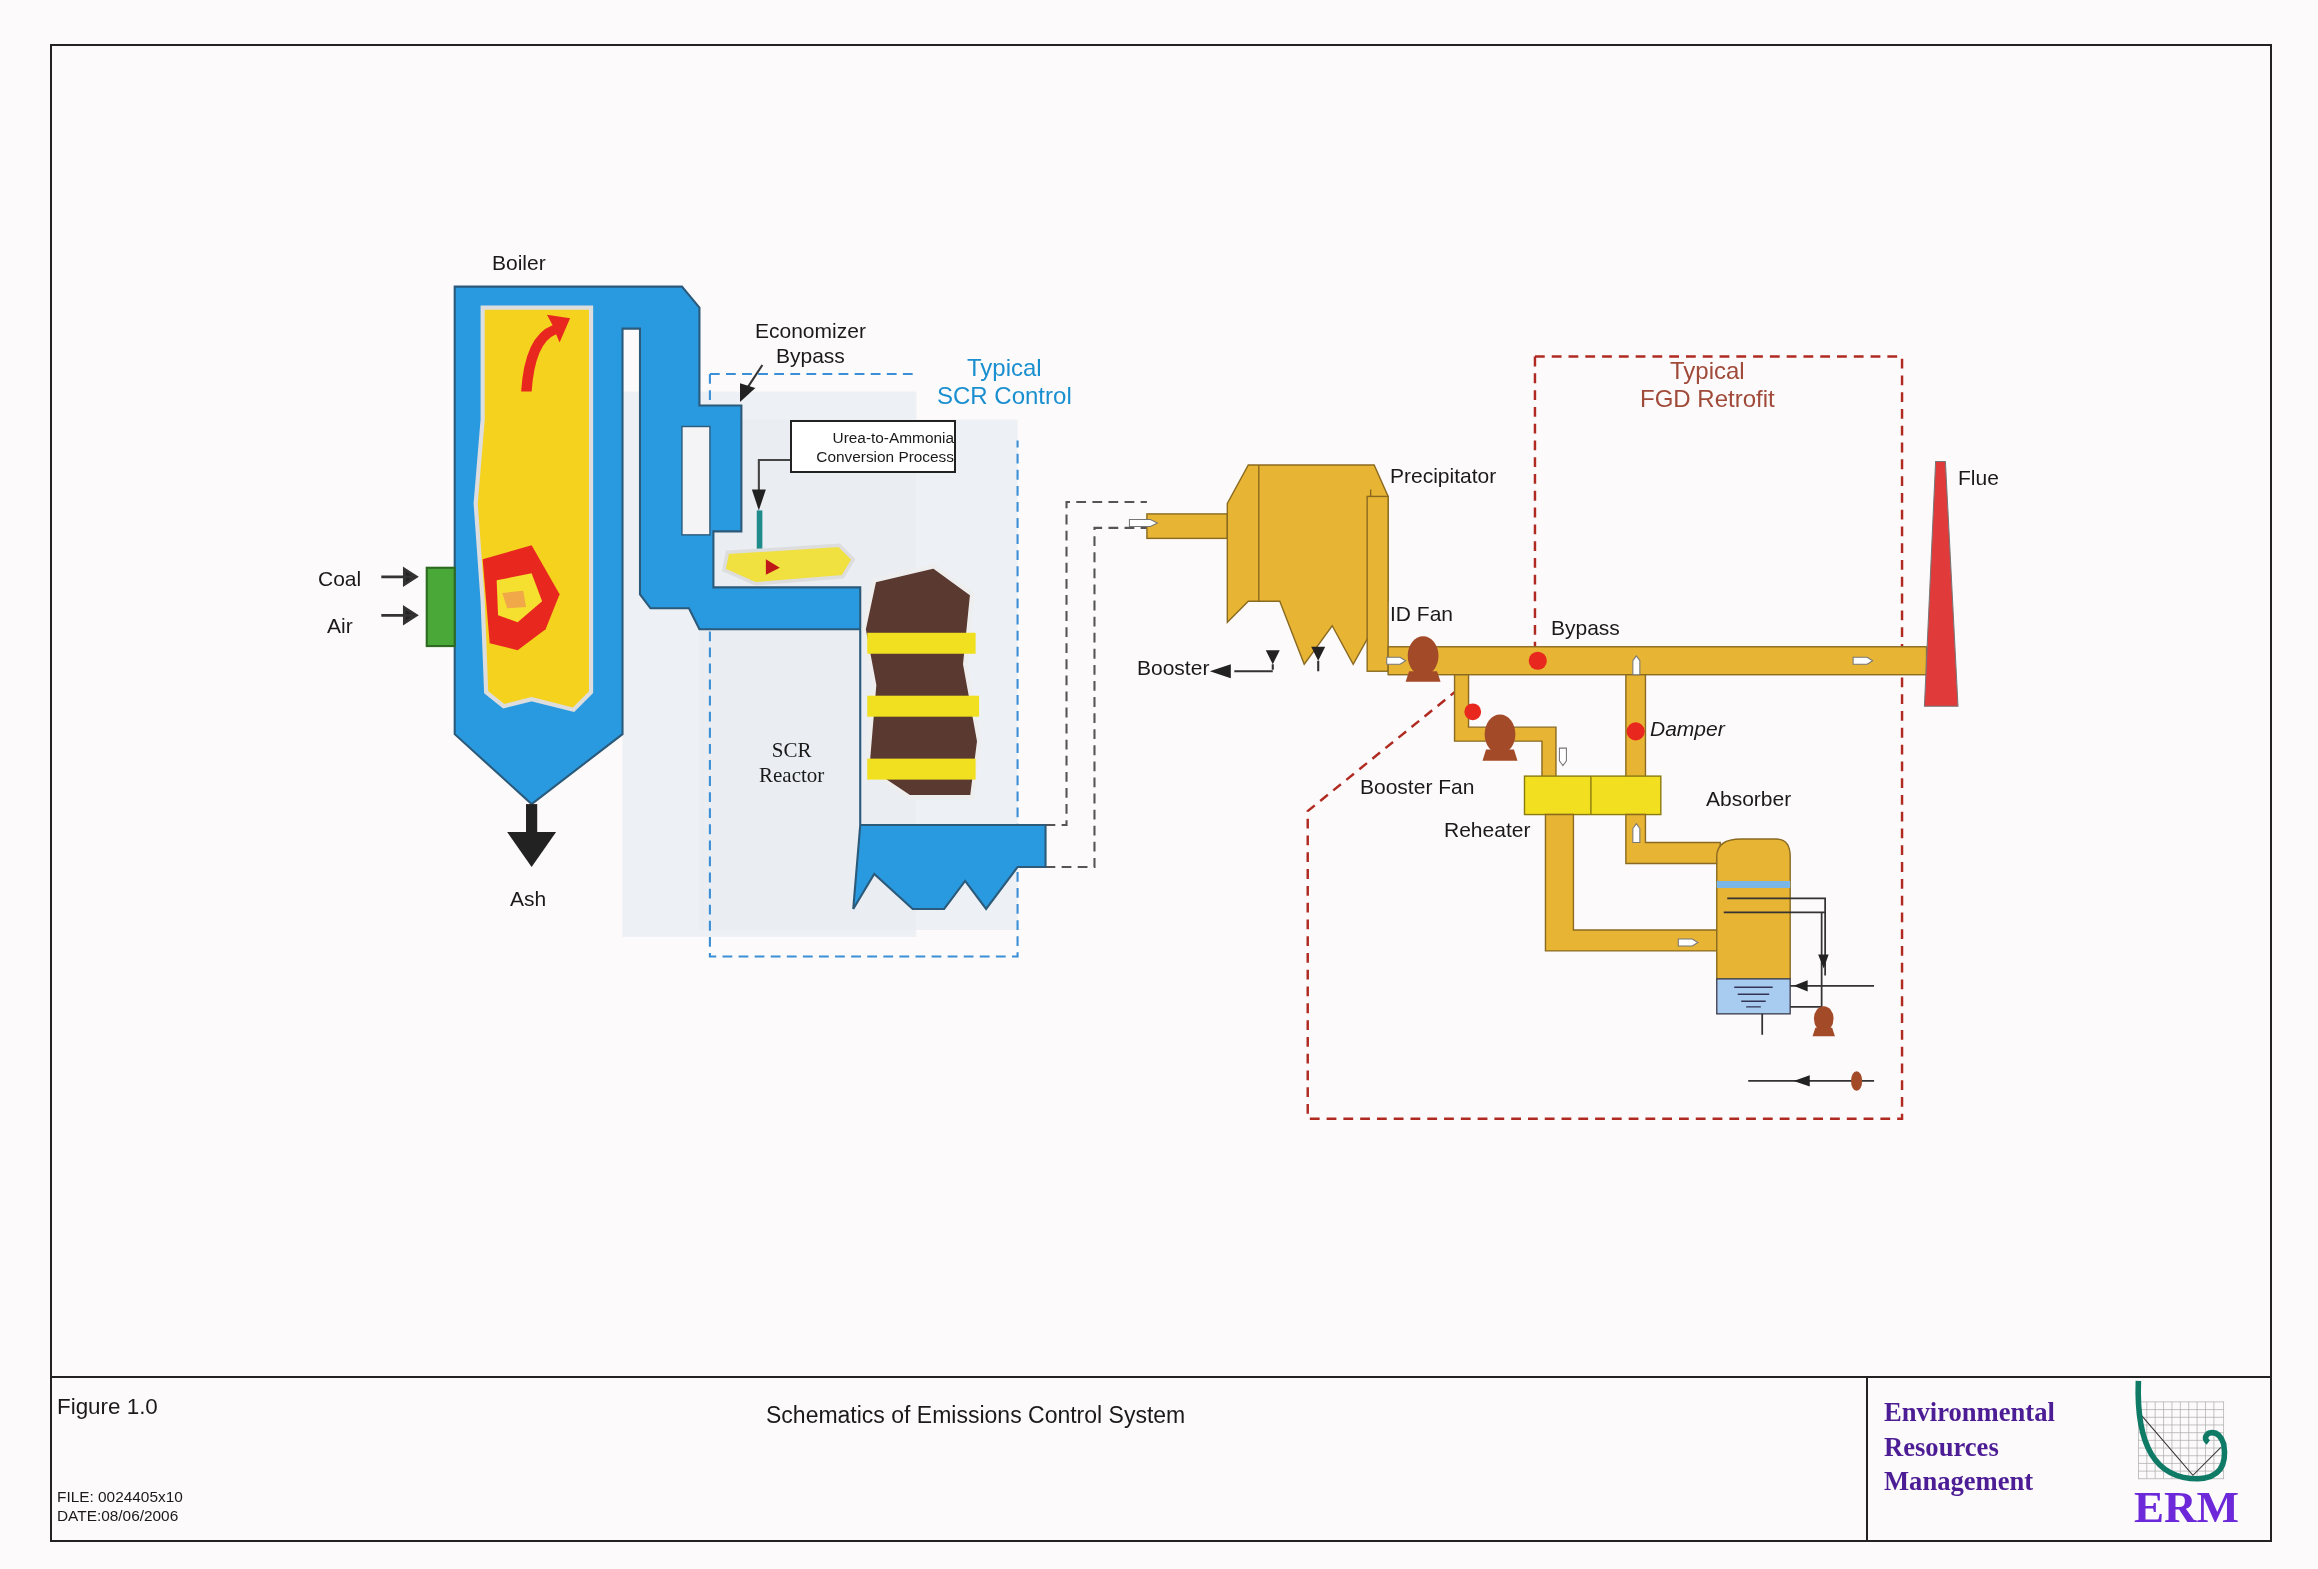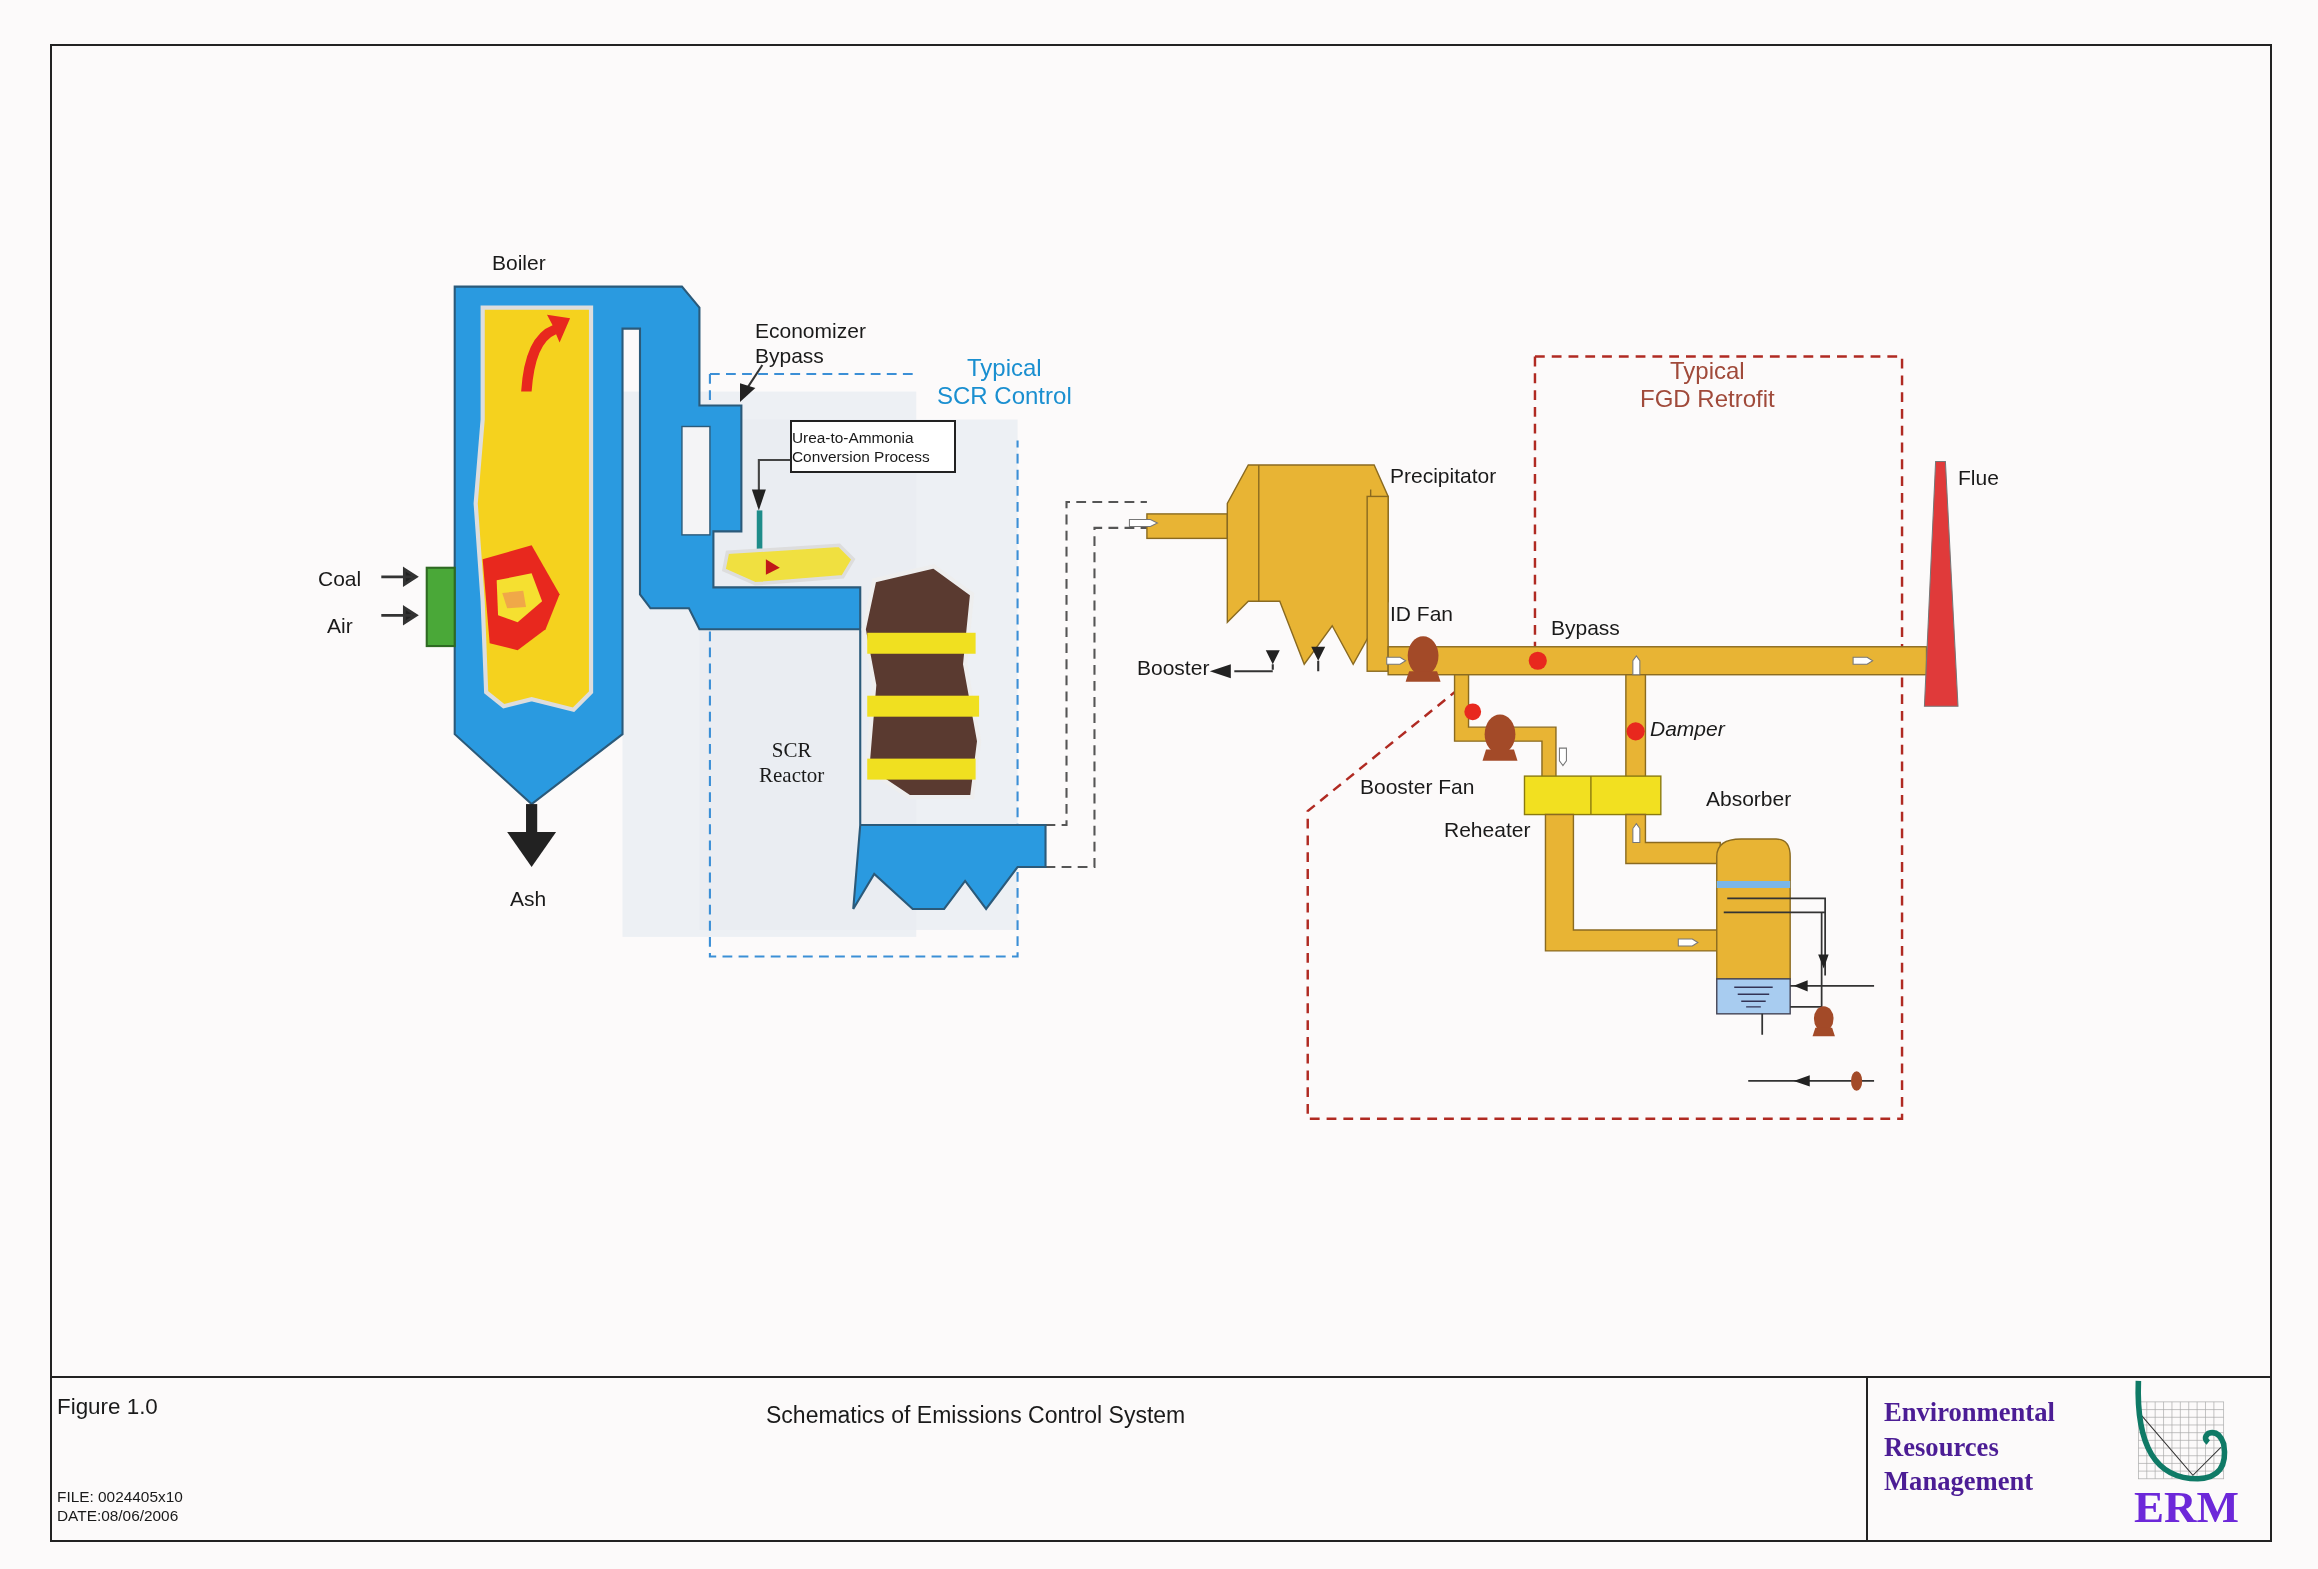--- a/index.html
+++ b/index.html
@@ -6,21 +6,21 @@
   body { width:2319px; height:1569px; background:#fcfafa; position:relative; overflow:hidden;
          font-family:"Liberation Sans", sans-serif; color:#1a1a1a; }
   #frame { position:absolute; left:50px; top:44px; width:2222px; height:1498px; border:2.1px solid #222; box-sizing:border-box; }
   #titleblock { position:absolute; left:50px; top:1376px; width:2222px; height:166px; border-top:2.1px solid #222; box-sizing:border-box; }
   #logo-cell { position:absolute; left:1866px; top:1376px; width:407px; height:166px; border-left:2.1px solid #222; box-sizing:border-box; }
   svg#diagram { position:absolute; left:0; top:0; }
   .lbl { position:absolute; font-size:21px; white-space:nowrap; line-height:1; }
   .lbl-blue { color:#1a8fd0; font-size:24px; text-align:center; line-height:1.15; }
   .lbl-red { color:#a04a3a; font-size:24px; text-align:center; line-height:1.15; }
   .urea-box { position:absolute; left:790px; top:420px; width:166px; height:53px; border:2.8px solid #222; background:#fff;
-              font-size:15.4px; text-align:left; line-height:1.25; box-sizing:border-box; padding-top:5.6px; }
+              font-size:15.4px; text-align:right; line-height:1.25; box-sizing:border-box; padding-top:5.6px; }
   .tb-text { position:absolute; white-space:nowrap; }
   .erm-name { font-family:"Liberation Serif", serif; font-weight:bold; font-size:26.6px; line-height:1.3; color:#4c1d95; }
   .erm-mark { font-family:Liberation Serif, serif; font-weight:bold; font-size:45px; color:#6d28d9; }
 </style>
 </head>
 <body>
 
 <div id="frame"></div>
 <div id="titleblock"></div>
 <div id="logo-cell"></div>
@@ -145,21 +145,21 @@
     </g>
     <path d="M5 20 L78 105 L118 65" stroke="#333" stroke-width="1.5" fill="none"></path>
     <path d="M0 -30 Q-5 110 85 110 Q130 108 122 60 Q115 40 100 45 Q92 52 100 58" stroke="#0f7a66" stroke-width="8" fill="none"></path>
   </g>
 </svg>
 
 <div class="lbl" style="left:492px;top:252px;">Boiler</div>
 <div class="lbl" style="left:318px;top:568px;">Coal</div>
 <div class="lbl" style="left:327px;top:615px;">Air</div>
 <div class="lbl" style="left:510px;top:888px;">Ash</div>
-<div class="lbl" style="left:755px;top:318px;line-height:1.2;text-align:left;">
+<div class="lbl" style="left:755px;top:318px;line-height:1.2;text-align:center;">
   <div>Economizer</div>
     <div>Bypass</div>
 </div>
 <div class="lbl lbl-blue" style="left:937px;top:354px;">
   <div>Typical</div>
     <div>SCR Control</div>
 </div>
 <div class="urea-box">
   <div>Urea-to-Ammonia</div>
     <div>Conversion Process</div>

